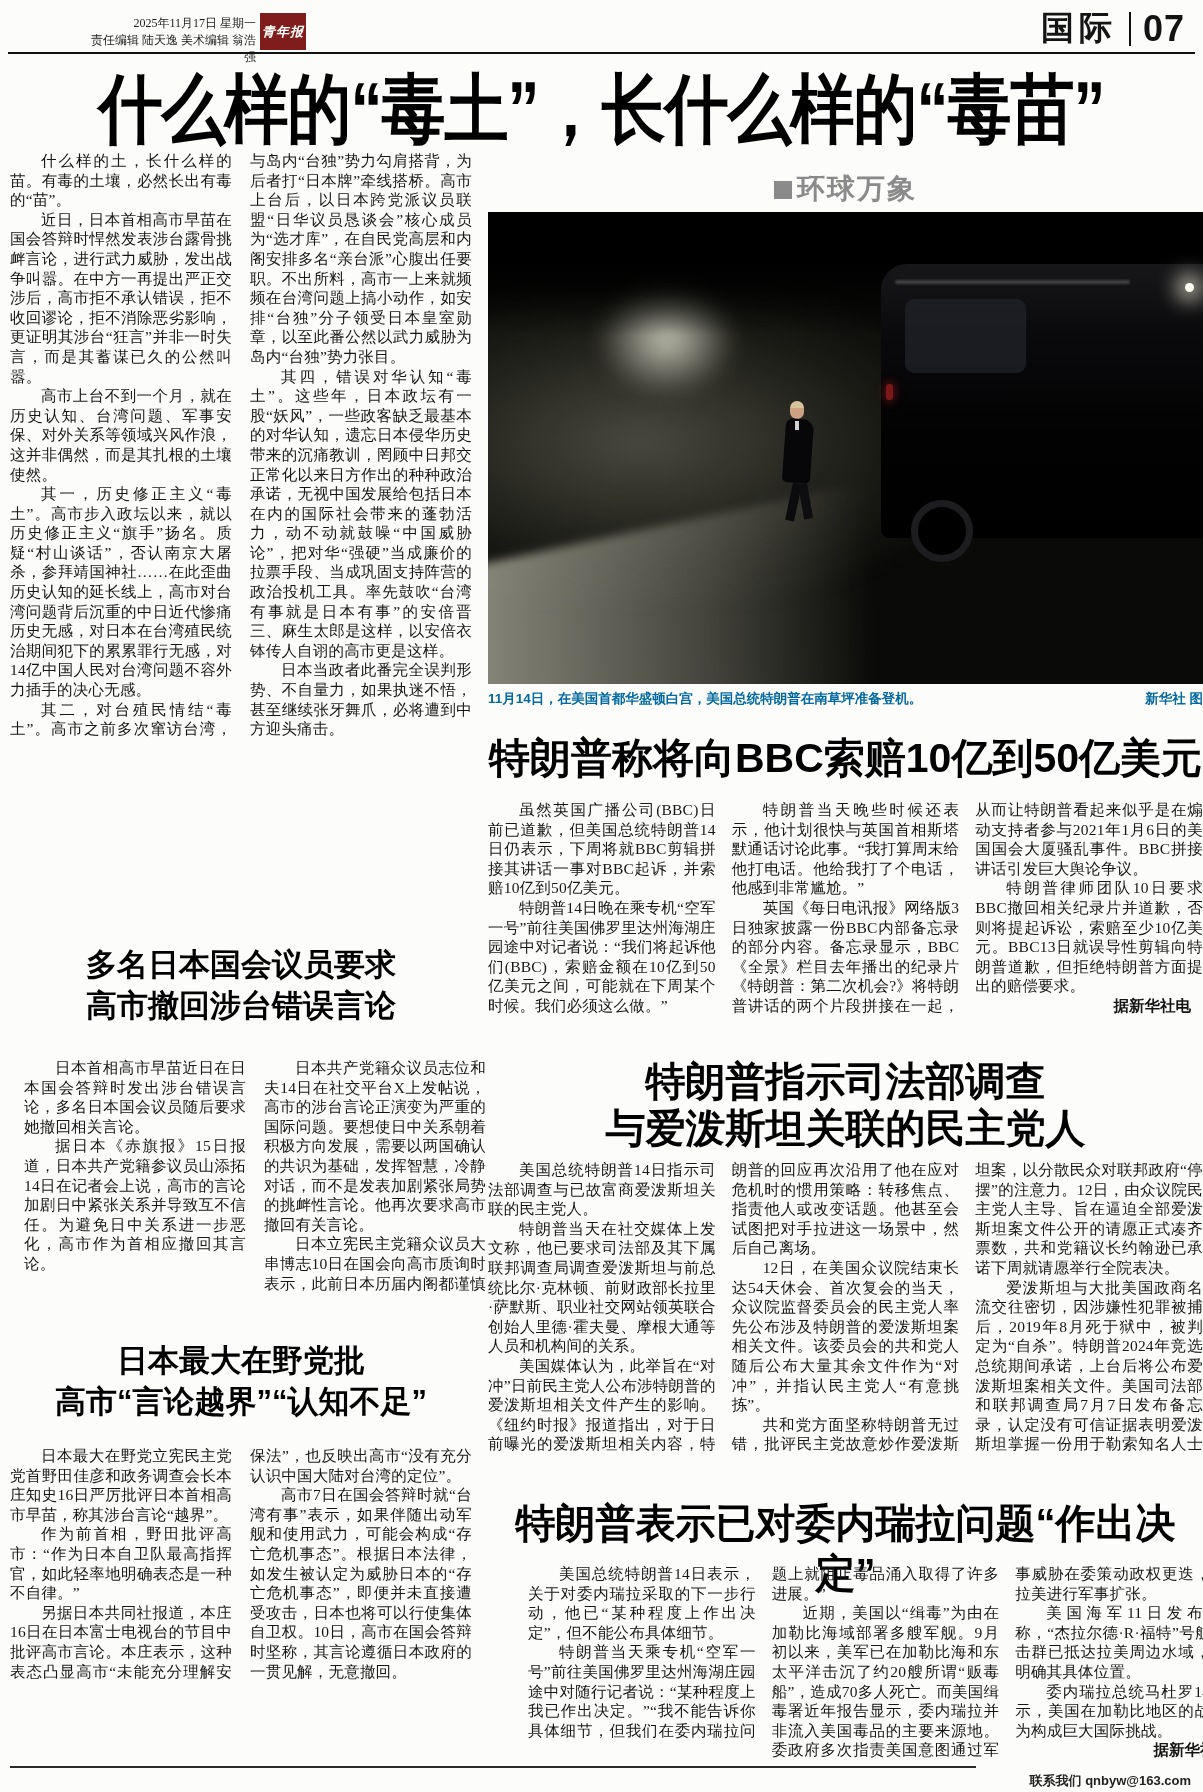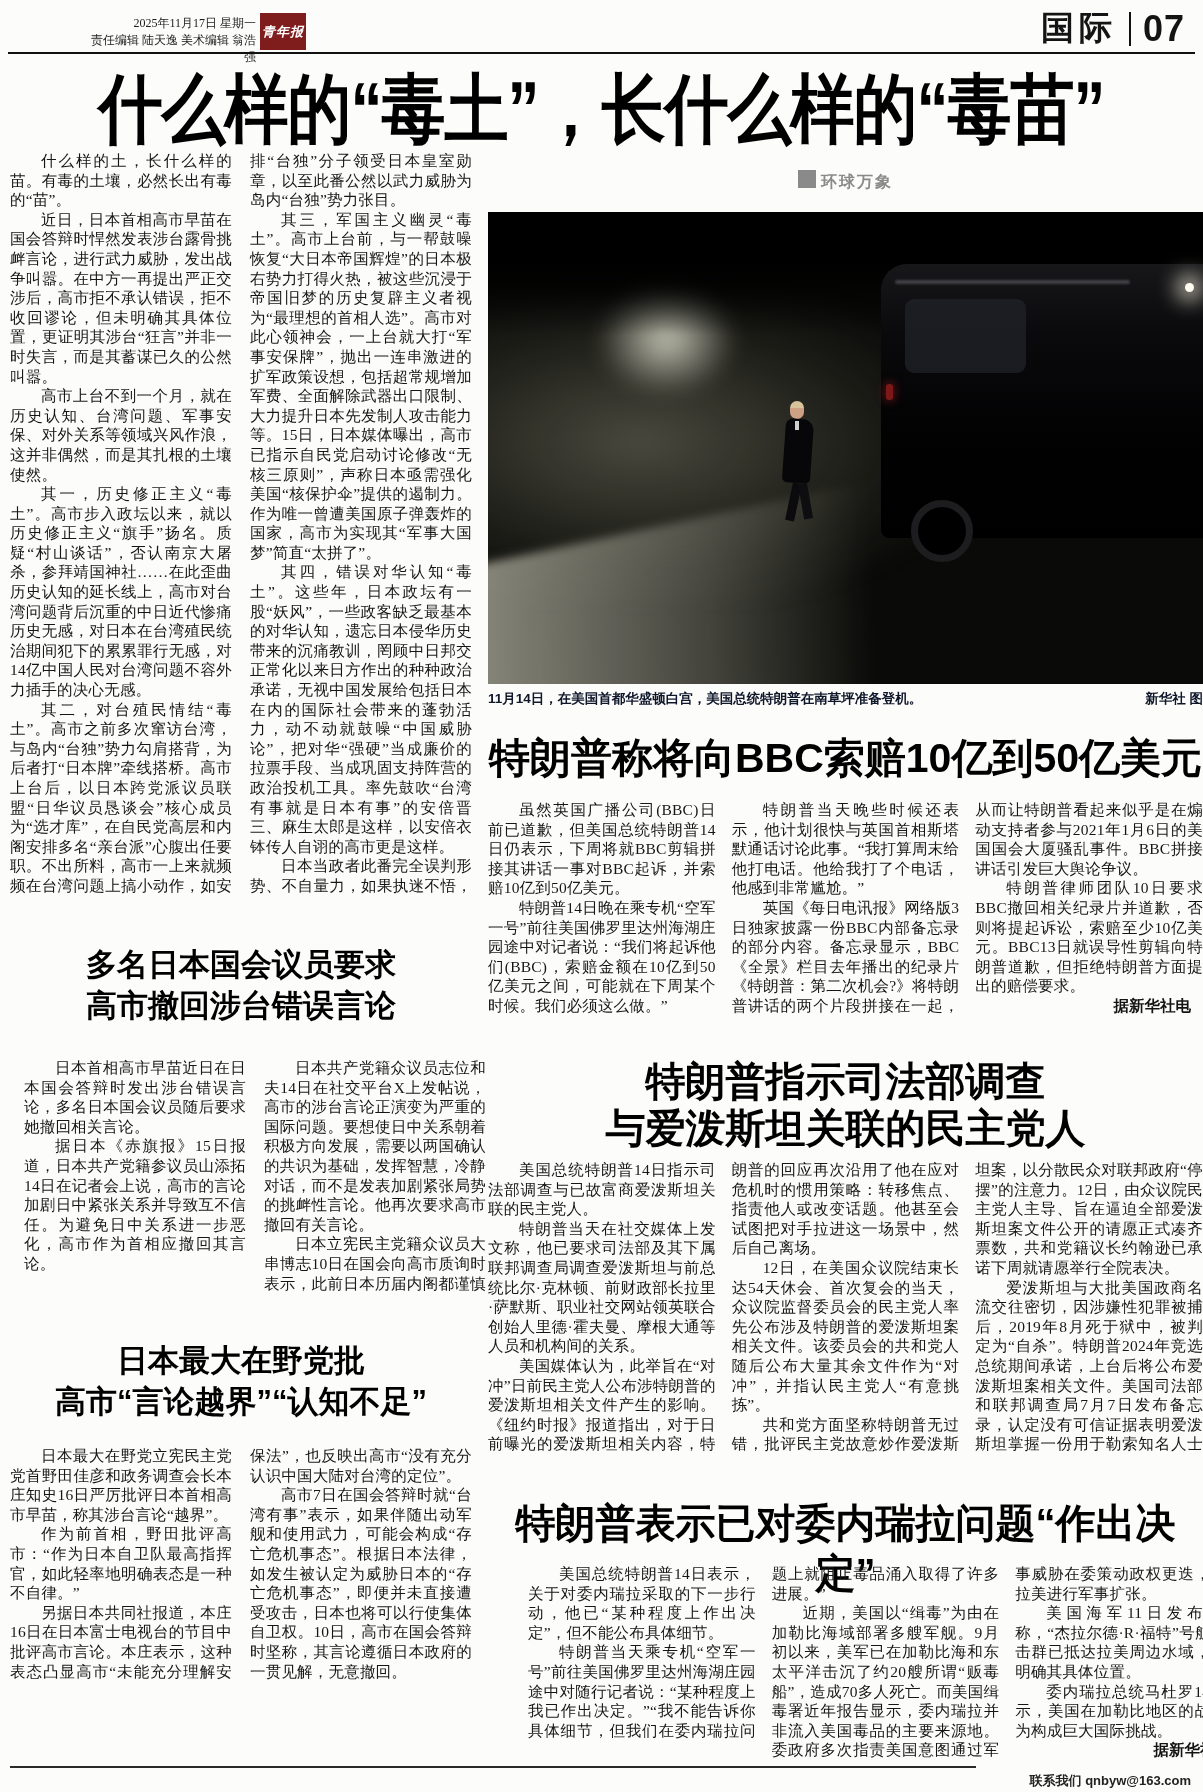--- a/index.html
+++ b/index.html
@@ -40,21 +40,21 @@
   .sub-head{font-family:"Liberation Sans","DejaVu Sans",sans-serif;font-weight:900;color:#000;
             text-align:center;}
   .art2-head{position:absolute;top:944px;left:10px;width:462px;font-size:31px;line-height:41px;}
   .art2-body{position:absolute;top:1058px;left:10px;width:462px;height:238px;margin-left:14px;}
   .art3-head{position:absolute;top:1340px;left:10px;width:462px;font-size:31px;line-height:41px;}
   .art3-body{position:absolute;top:1446px;left:10px;width:462px;height:316px;}
 
   
   .column-tag{position:absolute;top:170px;left:488px;width:715px;text-align:center;
               color:#8a8a8a;font-family:"Liberation Sans","DejaVu Sans",sans-serif;
-              font-weight:bold;font-size:16px;letter-spacing:2px;}
+              font-weight:bold;font-size:28px;letter-spacing:2px;}
   .tag-square{display:inline-block;width:18px;height:18px;background:#8a8a8a;margin-right:5px;
               vertical-align:-1px;}
 
   .photo{position:absolute;top:212px;left:488px;width:715px;height:472px;background:#0a0a08;overflow:hidden;}
   .ph-grass{position:absolute;left:-6%;top:18%;width:72%;height:64%;
             background:radial-gradient(ellipse at 38% 48%,rgba(135,135,115,0.5),rgba(70,70,58,0.25) 55%,transparent 78%);
             filter:blur(9px);}
   .ph-bright{position:absolute;left:15%;top:15%;width:20%;height:24%;
              background:radial-gradient(ellipse,rgba(225,225,208,0.85),transparent 70%);filter:blur(10px);}
   .ph-path{position:absolute;left:-9%;bottom:-14%;width:72%;height:48%;
@@ -79,21 +79,21 @@
   .ph-hair{width:14px;height:7px;background:#d8c49c;border-radius:7px 7px 0 0;margin-left:9px;}
   .ph-face{width:14px;height:11px;background:#cfa184;border-radius:0 0 7px 7px;margin-left:9px;}
   .ph-coat{width:28px;height:64px;background:#07070a;border-radius:7px 11px 5px 5px;
            margin-left:3px;transform:rotate(4deg);}
   .ph-shirt{position:absolute;left:14px;top:20px;width:4px;height:9px;background:#cfcfd2;}
   .ph-leg1{position:absolute;left:8px;top:82px;width:9px;height:38px;background:#0b0b0e;transform:rotate(12deg);}
   .ph-leg2{position:absolute;left:20px;top:82px;width:9px;height:36px;background:#0e0e11;transform:rotate(-10deg);}
 
   .photo-caption{position:absolute;top:690px;left:488px;width:715px;display:flex;
                  justify-content:space-between;align-items:baseline;
-                 font-family:"Liberation Sans","DejaVu Sans",sans-serif;font-weight:bold;font-size:13.5px;color:#0f172a;}
+                 font-family:"Liberation Sans","DejaVu Sans",sans-serif;font-weight:bold;font-size:13.5px;color:#0369a1;}
   .bbc-head{position:absolute;top:732px;left:488px;width:715px;font-size:41px;line-height:52px;}
   .bbc-body{position:absolute;top:800px;left:488px;width:715px;height:248px;}
   .eps-head{position:absolute;top:1058px;left:488px;width:715px;font-size:40px;line-height:47px;}
   .eps-body{position:absolute;top:1160px;left:488px;width:715px;height:310px;}
   .ven-head{position:absolute;top:1498px;left:488px;width:715px;font-size:40px;line-height:50px;}
   .ven-body{position:absolute;top:1564px;left:488px;width:715px;height:202px;margin-left:40px;}
 
   
   .bottom-rule{position:absolute;top:1766px;left:10px;width:966px;height:2px;background:#2a2a2a;}
   .footer-contact{position:absolute;top:1772px;right:12px;font-size:13px;font-weight:bold;color:#222;
@@ -114,25 +114,24 @@
     <span class="section-divider"></span>
     <span class="page-num">07</span>
   </div>
   <div class="top-rule"></div>
 
   <div class="main-headline">什么样的“毒土”，长什么样的“毒苗”</div>
 
   <div class="art1-body body-cols cols2">
     <div>
         <p>什么样的土，长什么样的苗。有毒的土壤，必然长出有毒的“苗”。</p>
-        <p>近日，日本首相高市早苗在国会答辩时悍然发表涉台露骨挑衅言论，进行武力威胁，发出战争叫嚣。在中方一再提出严正交涉后，高市拒不承认错误，拒不收回谬论，但未明确其具体位置，更证明其涉台“狂言”并非一时失言，而是其蓄谋已久的公然叫嚣。</p>
+        <p>近日，日本首相高市早苗在国会答辩时悍然发表涉台露骨挑衅言论，进行武力威胁，发出战争叫嚣。在中方一再提出严正交涉后，高市拒不承认错误，拒不收回谬论，拒不消除恶劣影响，更证明其涉台“狂言”并非一时失言，而是其蓄谋已久的公然叫嚣。</p>
         <p>高市上台不到一个月，就在历史认知、台湾问题、军事安保、对外关系等领域兴风作浪，这并非偶然，而是其扎根的土壤使然。</p>
         <p>其一，历史修正主义“毒土”。高市步入政坛以来，就以历史修正主义“旗手”扬名。质疑“村山谈话”，否认南京大屠杀，参拜靖国神社……在此歪曲历史认知的延长线上，高市对台湾问题背后沉重的中日近代惨痛历史无感，对日本在台湾殖民统治期间犯下的累累罪行无感，对14亿中国人民对台湾问题不容外力插手的决心无感。</p>
         <p>其二，对台殖民情结“毒土”。高市之前多次窜访台湾，与岛内“台独”势力勾肩搭背，为后者打“日本牌”牵线搭桥。高市上台后，以日本跨党派议员联盟“日华议员恳谈会”核心成员为“选才库”，在自民党高层和内阁安排多名“亲台派”心腹出任要职。不出所料，高市一上来就频频在台湾问题上搞小动作，如安排“台独”分子领受日本皇室勋章，以至此番公然以武力威胁为岛内“台独”势力张目。</p>
-        <p>其三，军国主义幽灵“毒土”。高市上台前，与一帮鼓噪恢复“大日本帝国辉煌”的日本极右势力打得火热，被这些沉浸于帝国旧梦的历史复辟主义者视为“最理想的首相人选”。高市对此心领神会，一上台就大打“军事安保牌”，抛出一连串激进的扩军政策设想，包括超常规增加军费、全面解除武器出口限制、大力提升日本先发制人攻击能力等。15日，日本媒体曝出，高市已指示自民党启动讨论修改“无核三原则”，声称日本亟需强化美国“核保护伞”提供的遏制力。作为唯一曾遭美国原子弹轰炸的国家，高市为实现其“军事大国梦”简直“太拼了”。</p>
         <p>其四，错误对华认知“毒土”。这些年，日本政坛有一股“妖风”，一些政客缺乏最基本的对华认知，遗忘日本侵华历史带来的沉痛教训，罔顾中日邦交正常化以来日方作出的种种政治承诺，无视中国发展给包括日本在内的国际社会带来的蓬勃活力，动不动就鼓噪“中国威胁论”，把对华“强硬”当成廉价的拉票手段、当成巩固支持阵营的政治投机工具。率先鼓吹“台湾有事就是日本有事”的安倍晋三、麻生太郎是这样，以安倍衣钵传人自诩的高市更是这样。</p>
         <p>日本当政者此番完全误判形势、不自量力，如果执迷不悟，甚至继续张牙舞爪，必将遭到中方迎头痛击。</p>
       </div>
 
   </div>
 
   <div class="art2-head sub-head">
     <div>多名日本国会议员要求</div>
     <div>高市撤回涉台错误言论</div>
   </div>

